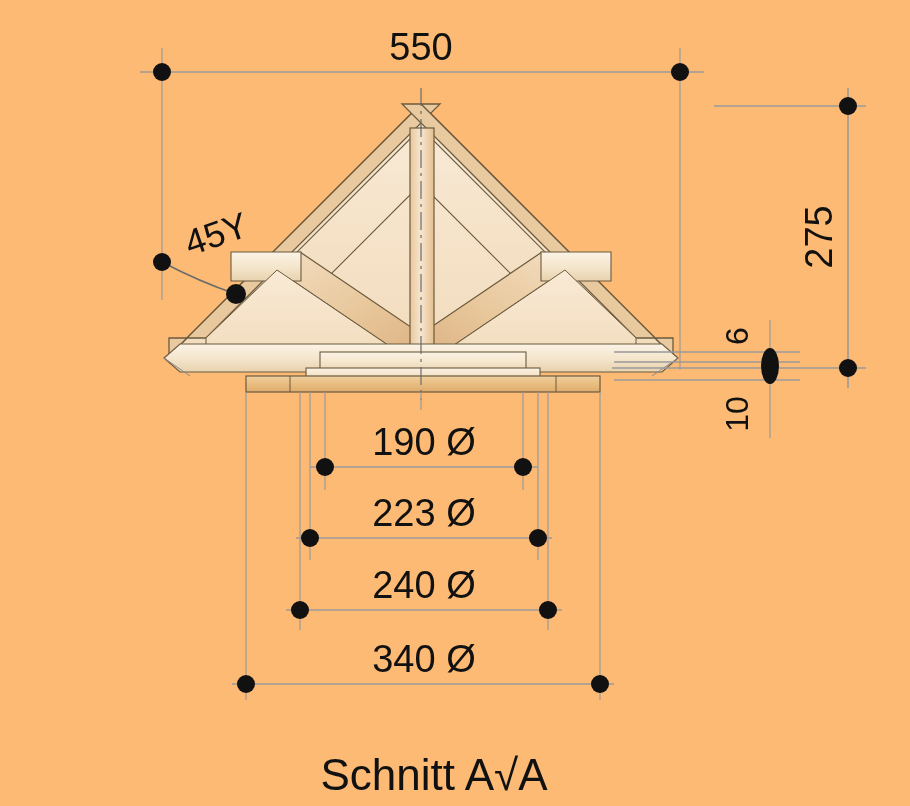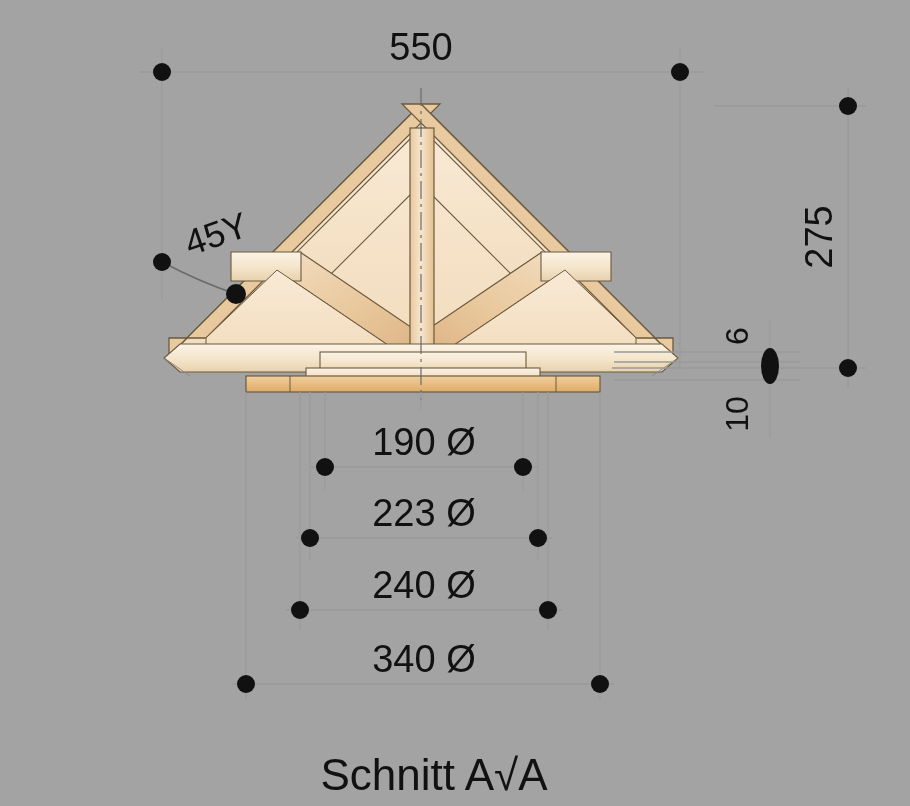--- a/index.html
+++ b/index.html
@@ -10,21 +10,21 @@
   body {
     width: 910px;
     height: 806px;
     font-family: "Liberation Sans", sans-serif;
     overflow: hidden;
   }
   #drawing-root {
     position: relative;
     width: 910px;
     height: 806px;
-    background: #a3a3a3;
+    background: #fdba74;
   }
   svg.sheet {
     position: absolute;
     left: 0;
     top: 0;
     width: 910px;
     height: 806px;
     display: block;
   }
   text {

